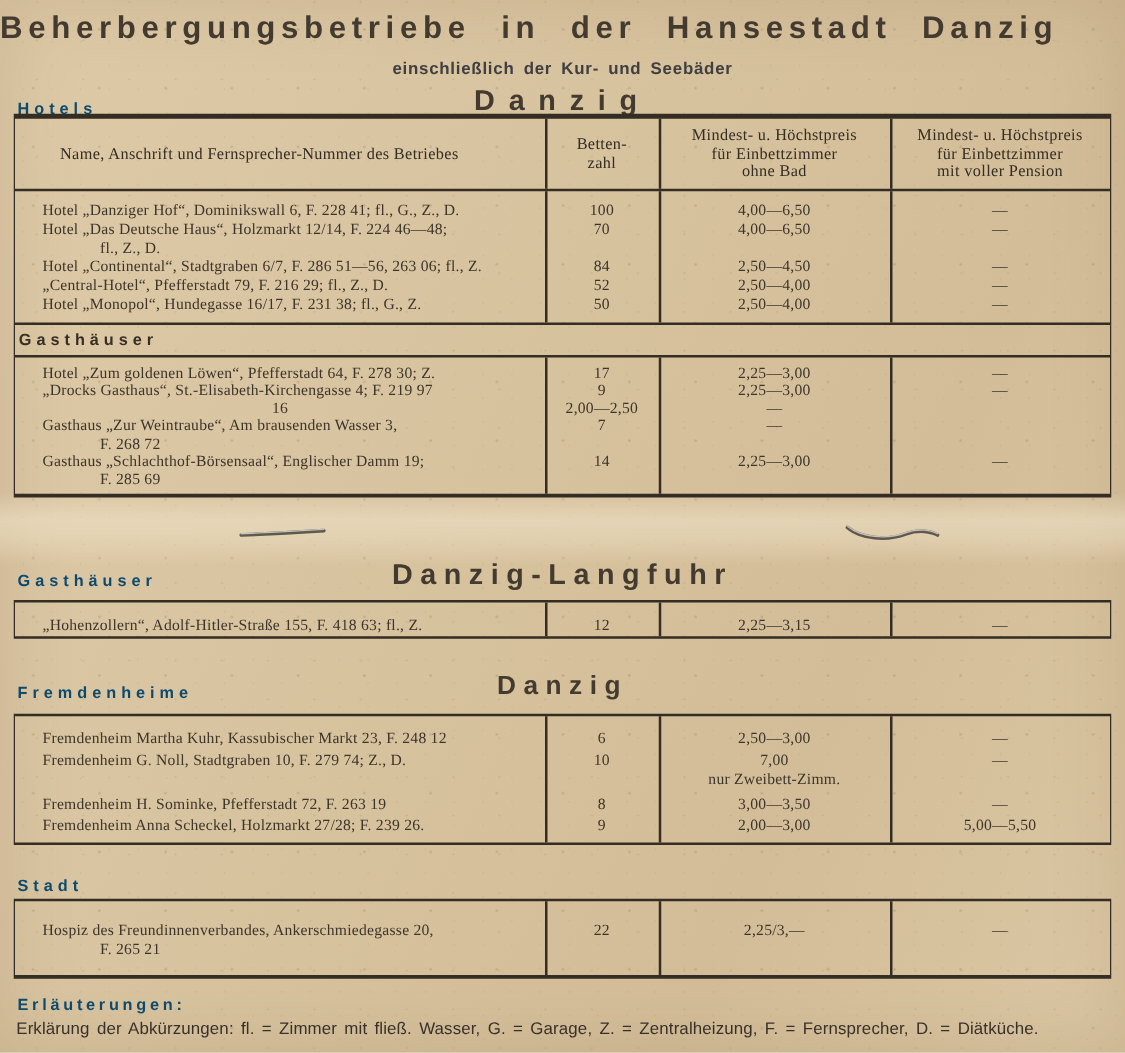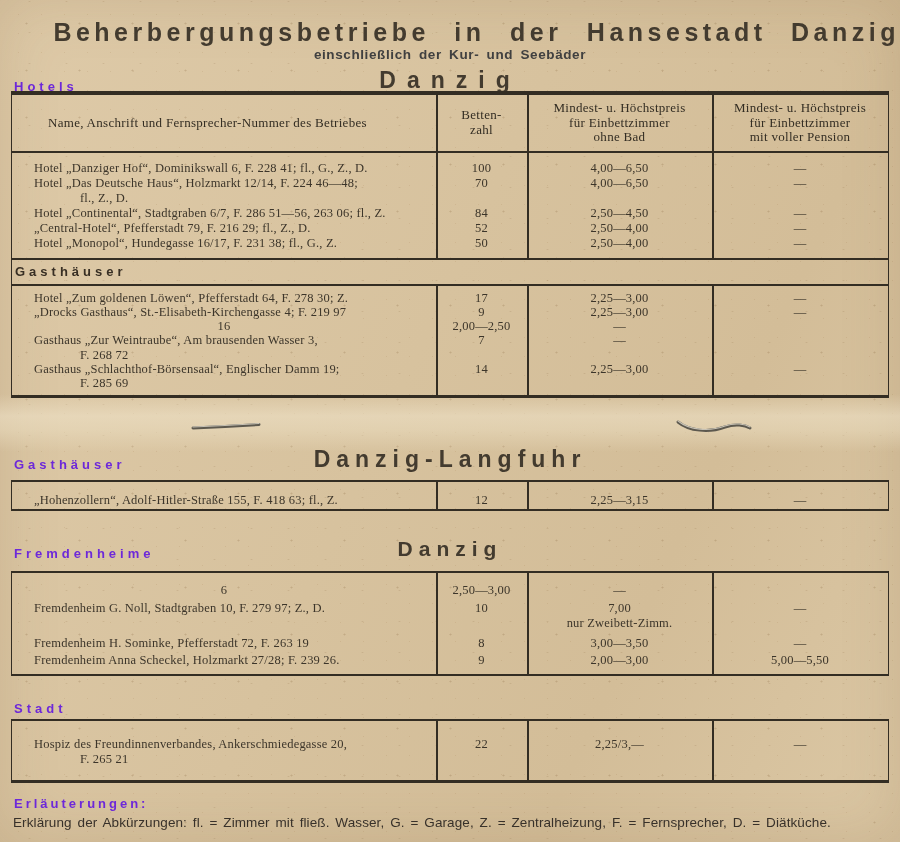--- a/index.html
+++ b/index.html
@@ -23,33 +23,33 @@
       linear-gradient(115deg,#decaa8 0%,#d7c29e 45%,#d3bd98 72%,#dbc7a4 100%);
     background-size:53px 47px,37px 31px,23px 19px,100% 100%;
     background-position:0 0,11px 17px,7px 5px,0 0;
     box-shadow:inset 0 0 60px rgba(120,90,50,.18);
   }
   .fold{
     position:absolute;left:0;right:0;top:394px;height:58px;
     background:linear-gradient(180deg,rgba(238,226,198,0) 0%,rgba(240,228,202,.55) 38%,rgba(236,223,194,.5) 62%,rgba(238,226,198,0) 100%);
   }
   .t-title{
-    position:absolute;left:0;right:0;top:5px;text-align:right;
+    position:absolute;left:0;right:0;top:5px;text-align:left;
     font:bold 25px/34px "Liberation Sans",sans-serif;
-    letter-spacing:4.5px;word-spacing:13px;color:#433b2f;white-space:nowrap;margin-top:10px;
+    letter-spacing:4.5px;word-spacing:13px;color:#433b2f;white-space:nowrap;
   }
   .t-sub{
     position:absolute;left:0;right:0;top:47px;text-align:center;
     font:bold 13.5px/16px "Liberation Sans",sans-serif;
     letter-spacing:.6px;word-spacing:3px;color:#404040;
   }
   .seclabel{
     position:absolute;left:14px;
     font:bold 13px/15px "Liberation Sans",sans-serif;
-    letter-spacing:4px;color:#6d28d9;white-space:nowrap;
+    letter-spacing:4px;color:#0c4a6e;white-space:nowrap;
   }
   .city{
     position:absolute;left:0;right:0;text-align:center;
     font:bold 23px/26px "Liberation Sans",sans-serif;color:#433b2f;white-space:nowrap;
   }
   #city-hotels{top:67px;letter-spacing:11px;}
   #city-langfuhr{top:446px;letter-spacing:6px;}
   #city-fremden{top:536px;font-size:21px;letter-spacing:6px;}
   .tbl{
     position:absolute;left:11px;width:876px;
@@ -258,27 +258,30 @@
 
 <div class="seclabel" id="lbl-fremden">Fremdenheime</div>
 <div class="city" id="city-fremden">Danzig</div>
 
 <div class="tbl" id="tbl3">
   <div class="sec">
     <div class="vl vl1"></div>
     <div class="vl vl2"></div>
     <div class="vl vl3"></div>
     <div class="row fr1">
+      <div class="cname">
+          <div>Fremdenheim Martha Kuhr, Kassubischer Markt 23, F. 248 12</div>
+        </div>
       <div class="cnum">6</div>
       <div class="cp">2,50—3,00</div>
       <div class="cp">—</div>
     </div>
     <div class="row fr2">
       <div class="cname">
-          <div>Fremdenheim G. Noll, Stadtgraben 10, F. 279 97; Z., D.</div>
+          <div>Fremdenheim G. Noll, Stadtgraben 10, F. 279 74; Z., D.</div>
         </div>
       <div class="cnum">10</div>
       <div class="cp">7,00
 nur Zweibett-Zimm.</div>
       <div class="cp">—</div>
     </div>
     <div class="row fr3">
       <div class="cname">
           <div>Fremdenheim H. Sominke, Pfefferstadt 72, F. 263 19</div>
         </div>

